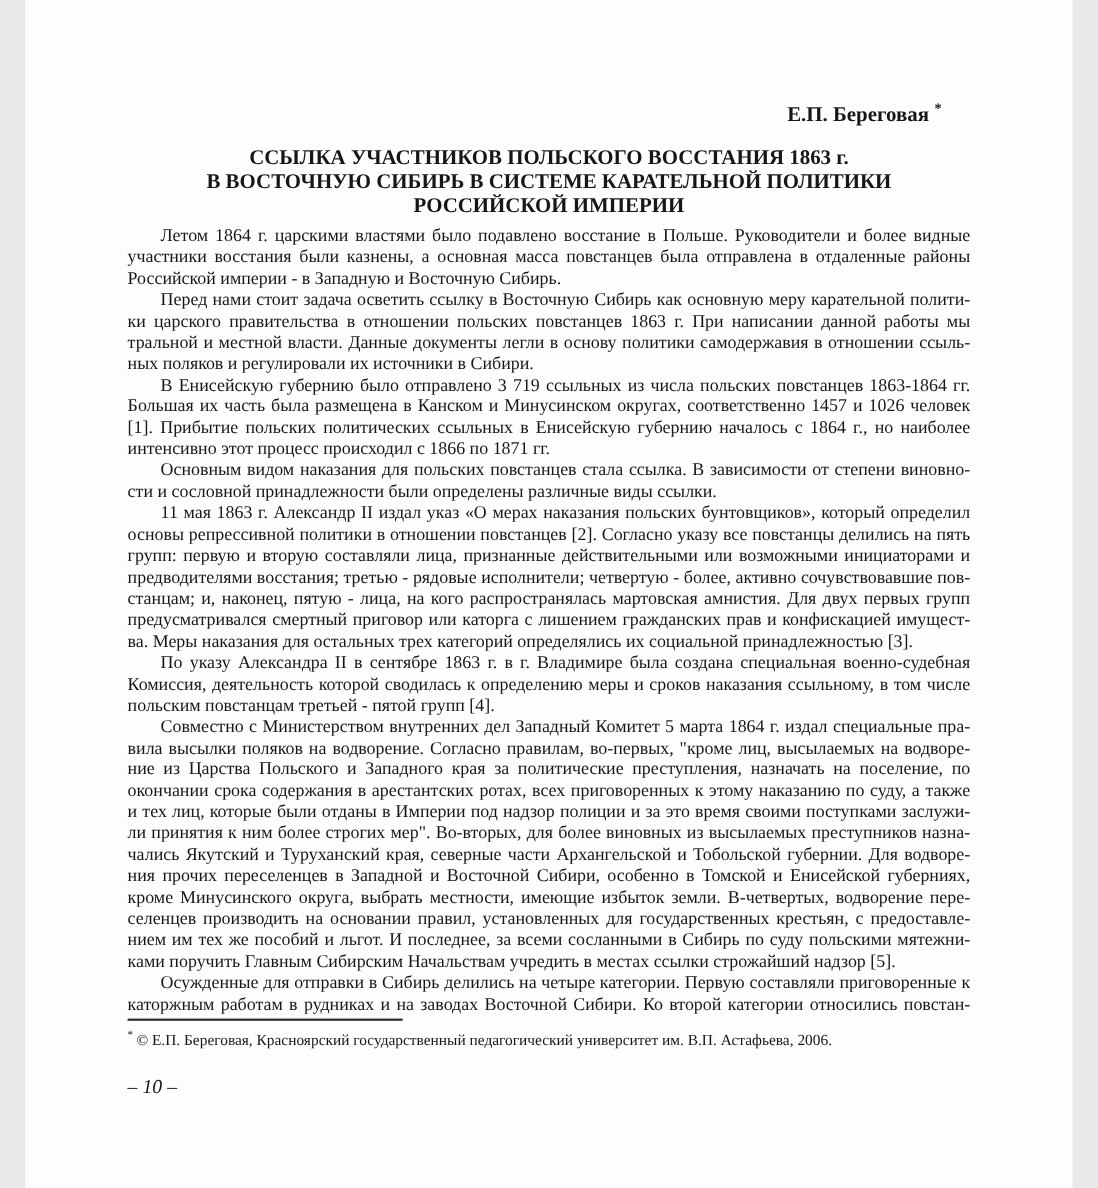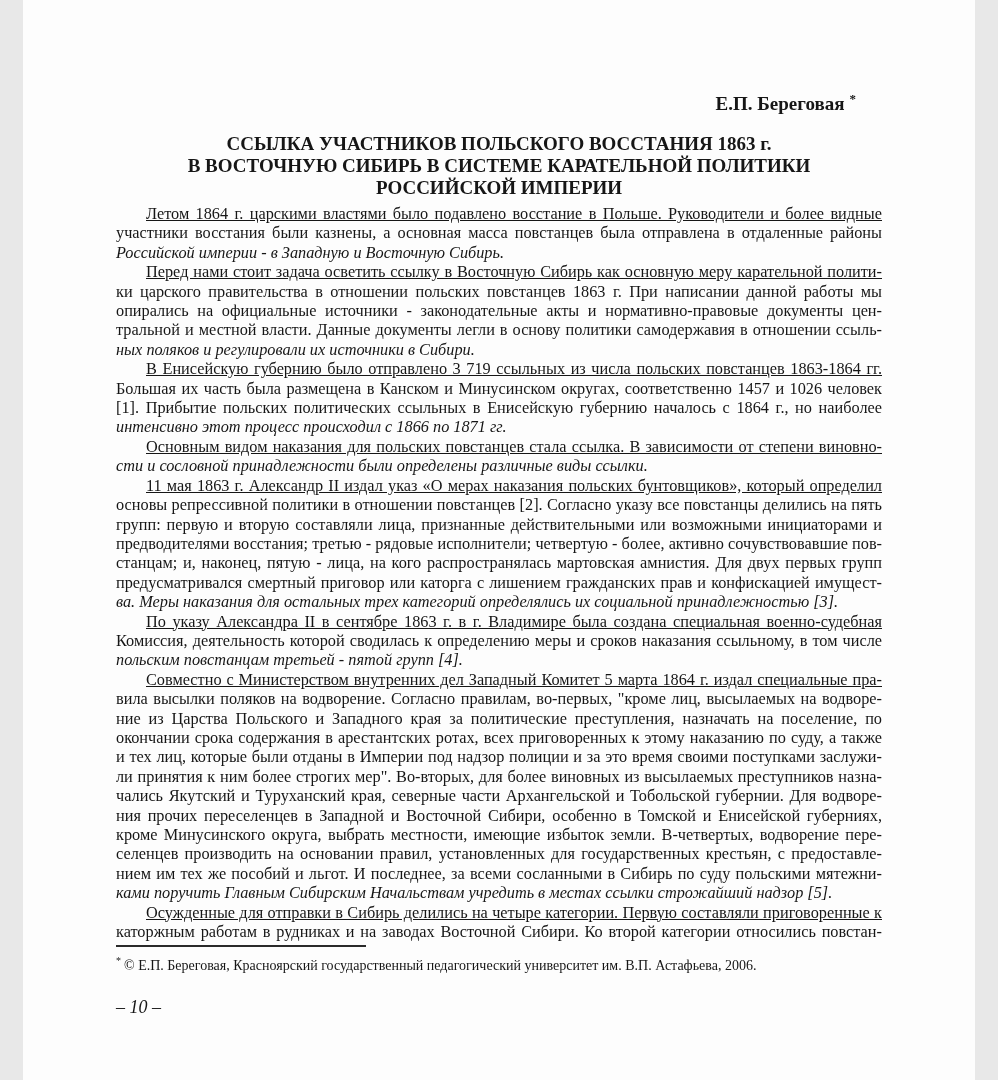--- a/index.html
+++ b/index.html
@@ -43,25 +43,23 @@
     margin-top: 5px;
     font-size: 16.3px;
     line-height: 19.4px;
   }
   .line {
     text-align: justify;
     text-align-last: justify;
   }
   .line.first {
     text-indent: 30px;
-    text-decoration: underline;
   }
   .line.end {
     text-align-last: left;
-    font-style: italic;
   }
   .footnote-rule {
     margin-top: 4px;
     width: 250px;
     height: 0;
     border-top: 2px solid #2a2a2a;
   }
   .footnote {
     margin-top: 5px;
     font-size: 14px;
@@ -94,21 +92,20 @@
 
   <div class="article-body">
       <div class="paragraph">
         <div class="line first">Летом 1864 г. царскими властями было подавлено восстание в Польше. Руководители и более видные</div>
         <div class="line">участники восстания были казнены, а основная масса повстанцев была отправлена в отдаленные районы</div>
         <div class="line end">Российской империи - в Западную и Восточную Сибирь.</div>
       </div>
       <div class="paragraph">
         <div class="line first">Перед нами стоит задача осветить ссылку в Восточную Сибирь как основную меру карательной полити-</div>
         <div class="line">ки царского правительства в отношении польских повстанцев 1863 г. При написании данной работы мы</div>
-        <div class="line">опирались на официальные источники - законодательные акты и нормативно-правовые документы цен-</div>
         <div class="line">тральной и местной власти. Данные документы легли в основу политики самодержавия в отношении ссыль-</div>
         <div class="line end">ных поляков и регулировали их источники в Сибири.</div>
       </div>
       <div class="paragraph">
         <div class="line first">В Енисейскую губернию было отправлено 3 719 ссыльных из числа польских повстанцев 1863-1864 гг.</div>
         <div class="line">Большая их часть была размещена в Канском и Минусинском округах, соответственно 1457 и 1026 человек</div>
         <div class="line">[1]. Прибытие польских политических ссыльных в Енисейскую губернию началось с 1864 г., но наиболее</div>
         <div class="line end">интенсивно этот процесс происходил с 1866 по 1871 гг.</div>
       </div>
       <div class="paragraph">

